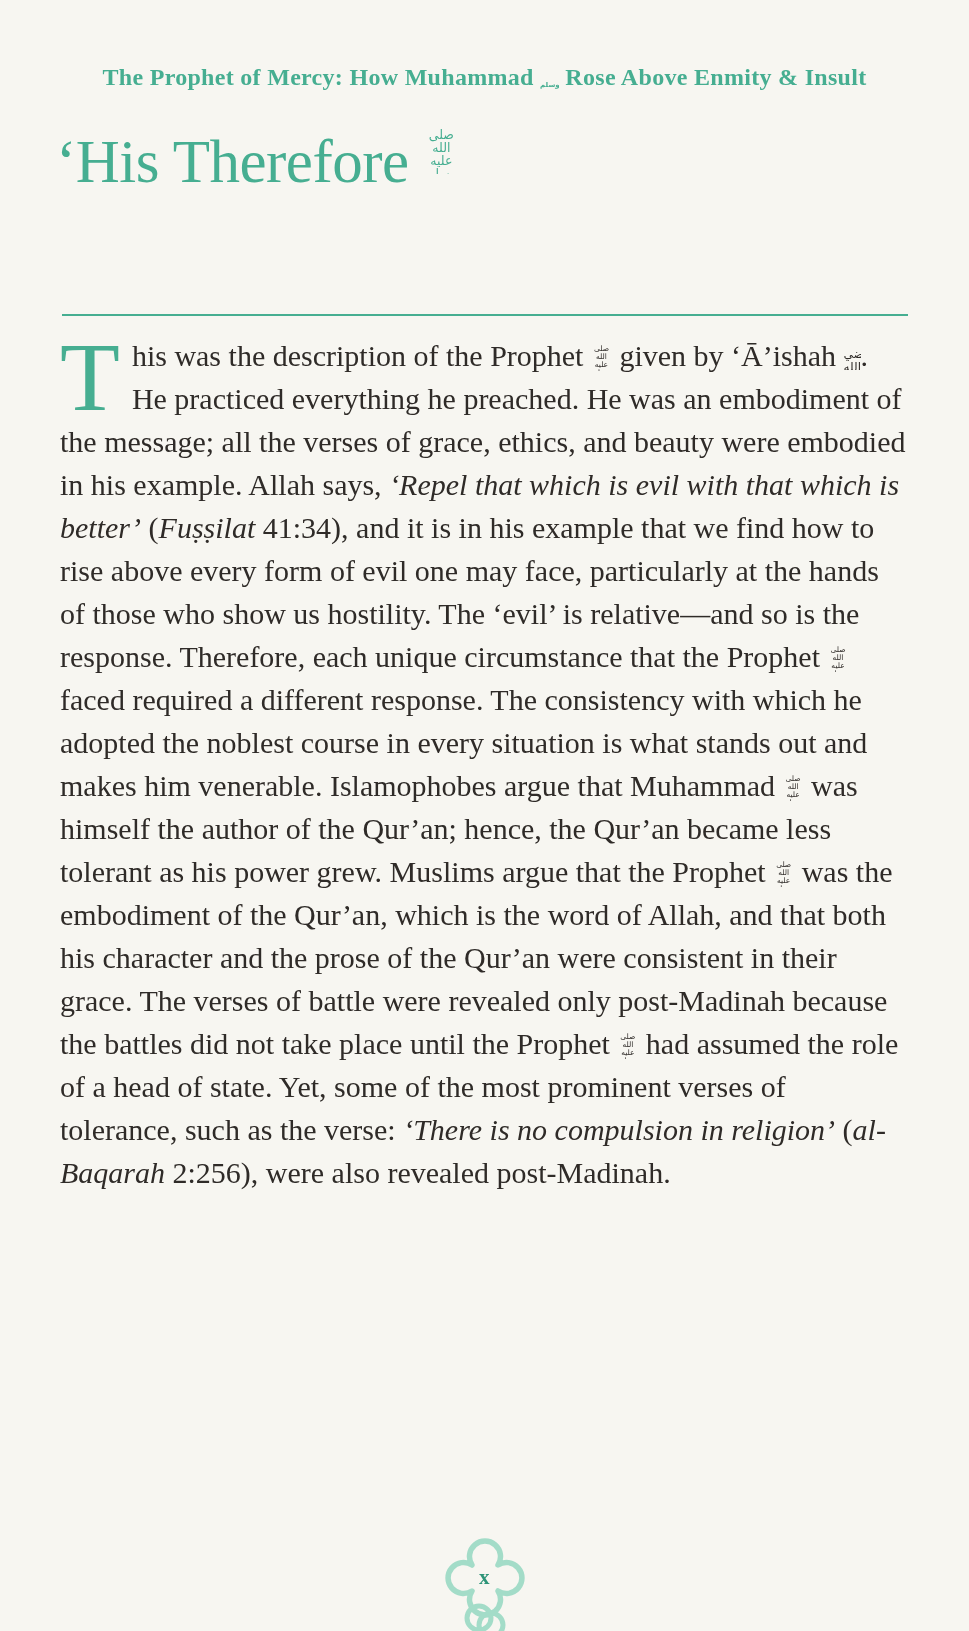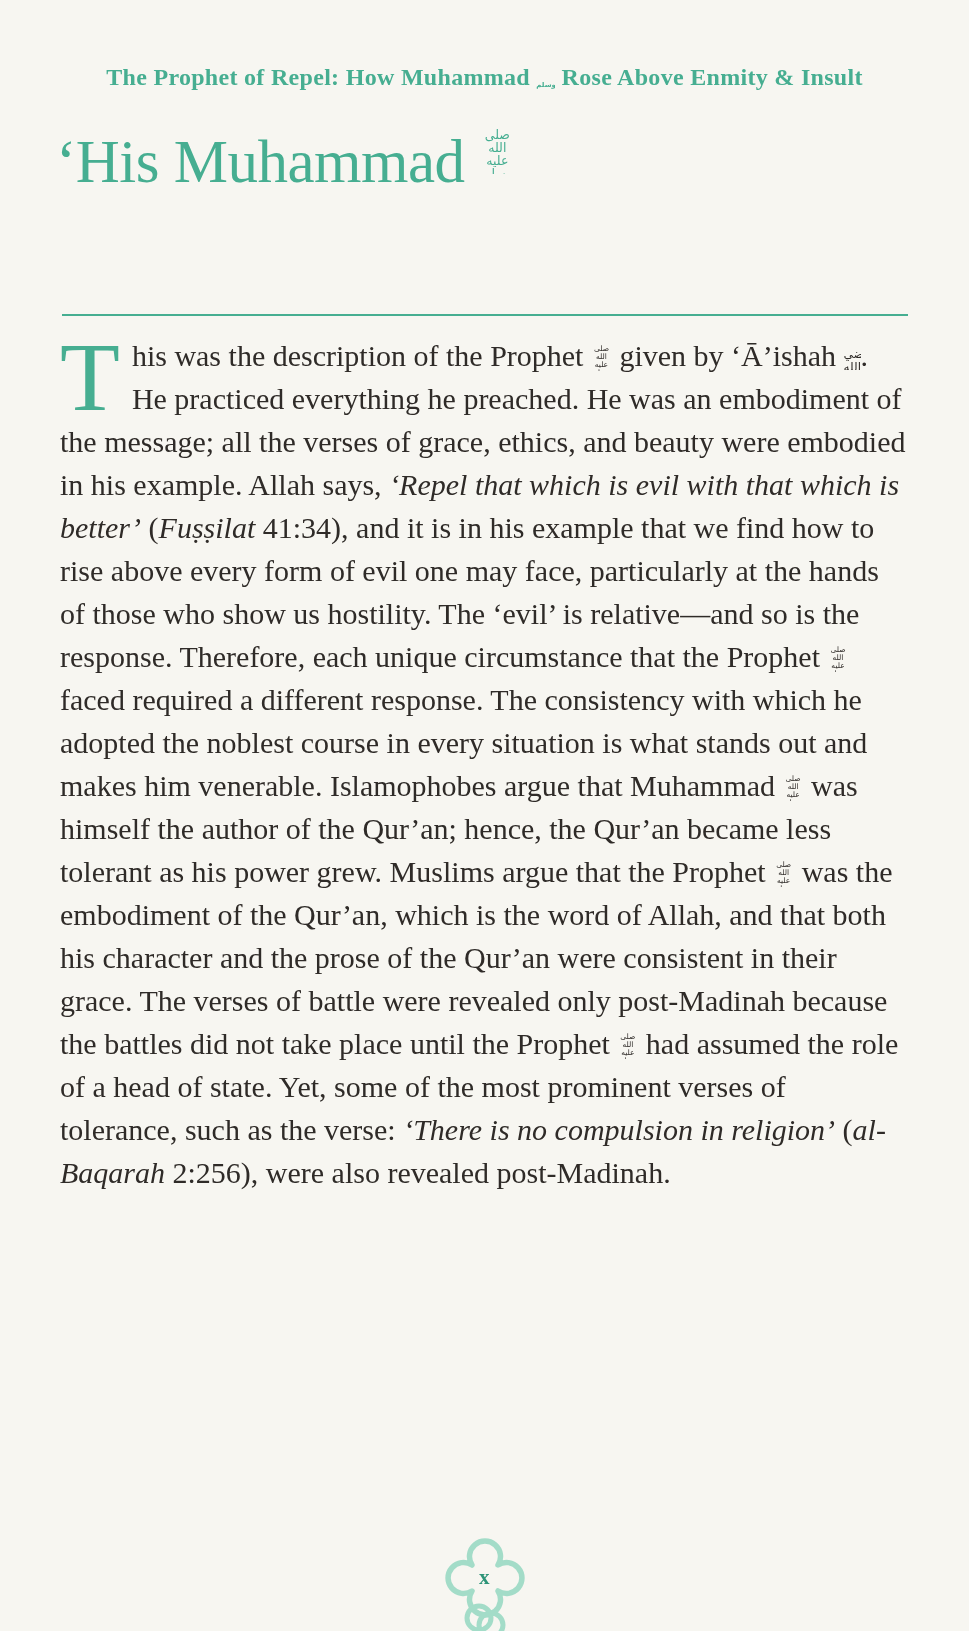--- a/index.html
+++ b/index.html
@@ -95,24 +95,24 @@
     font-size:21px;
     font-weight:700;
     letter-spacing:0.5px;
   }
 </style>
 </head>
 <body>
 
 <div class="page">
 
-  <div class="running-head"><span>The Prophet of Repel: How Muhammad </span><span class="honorific saw">صلى الله عليه وسلم</span><span> Rose Above Enmity &amp; Insult</span></div>
+  <div class="running-head"><span>The Prophet of Mercy: How Muhammad </span><span class="honorific saw">صلى الله عليه وسلم</span><span> Rose Above Enmity &amp; Insult</span></div>
 
   <h1 class="chapter-title">
-    <span class="title-line"><span>‘His Muhammad </span><span class="honorific saw">صلى الله عليه وسلم</span></span><br>
+    <span class="title-line"><span>‘His Therefore </span><span class="honorific saw">صلى الله عليه وسلم</span></span><br>
   </h1>
 
   <hr class="rule">
 
   <p class="body-text">
     <span class="dropcap">T</span><span><span>his was the description of the Prophet </span><span class="honorific saw">صلى الله عليه وسلم</span><span> given by ‘Ā’ishah </span><span class="honorific ra">رضي الله عنها</span><span>. He practiced everything he preached. He was an embodiment of the message; all the verses of grace, ethics, and beauty were embodied in his example. Allah says, </span><span class="italic">‘Repel that which is evil with that which is better’</span><span> (</span><span class="italic">Fuṣṣilat</span><span> 41:34), and it is in his example that we find how to rise above every form of evil one may face, particularly at the hands of those who show us hostility. The ‘evil’ is relative—and so is the response. Therefore, each unique circumstance that the Prophet </span><span class="honorific saw">صلى الله عليه وسلم</span><span> faced required a different response. The consistency with which he adopted the noblest course in every situation is what stands out and makes him venerable. Islamophobes argue that Muhammad </span><span class="honorific saw">صلى الله عليه وسلم</span><span> was himself the author of the Qur’an; hence, the Qur’an became less tolerant as his power grew. Muslims argue that the Prophet </span><span class="honorific saw">صلى الله عليه وسلم</span><span> was the embodiment of the Qur’an, which is the word of Allah, and that both his character and the prose of the Qur’an were consistent in their grace. The verses of battle were revealed only post-Madinah because the battles did not take place until the Prophet </span><span class="honorific saw">صلى الله عليه وسلم</span><span> had assumed the role of a head of state. Yet, some of the most prominent verses of tolerance, such as the verse: </span><span class="italic">‘There is no compulsion in religion’</span><span> (</span><span class="italic">al-Baqarah</span><span> 2:256), were also revealed post-Madinah.</span></span>
   </p>
 
   <div class="ornament">
     <svg width="140" height="160" viewBox="0 0 140 160">

